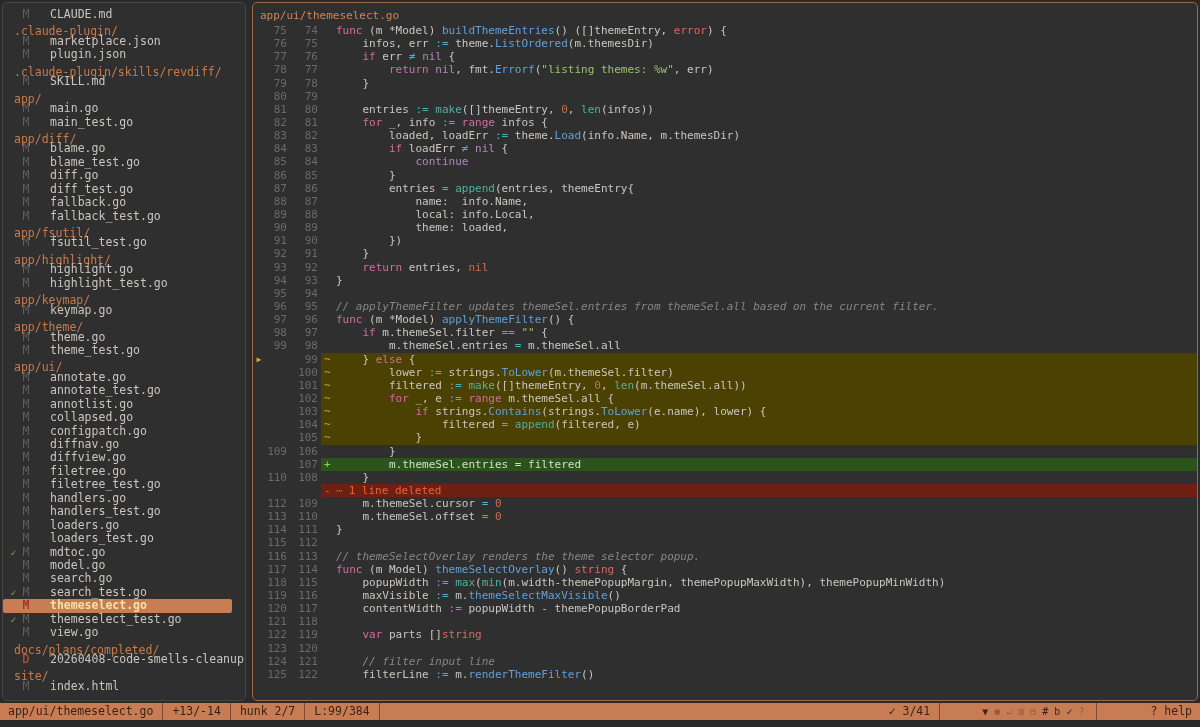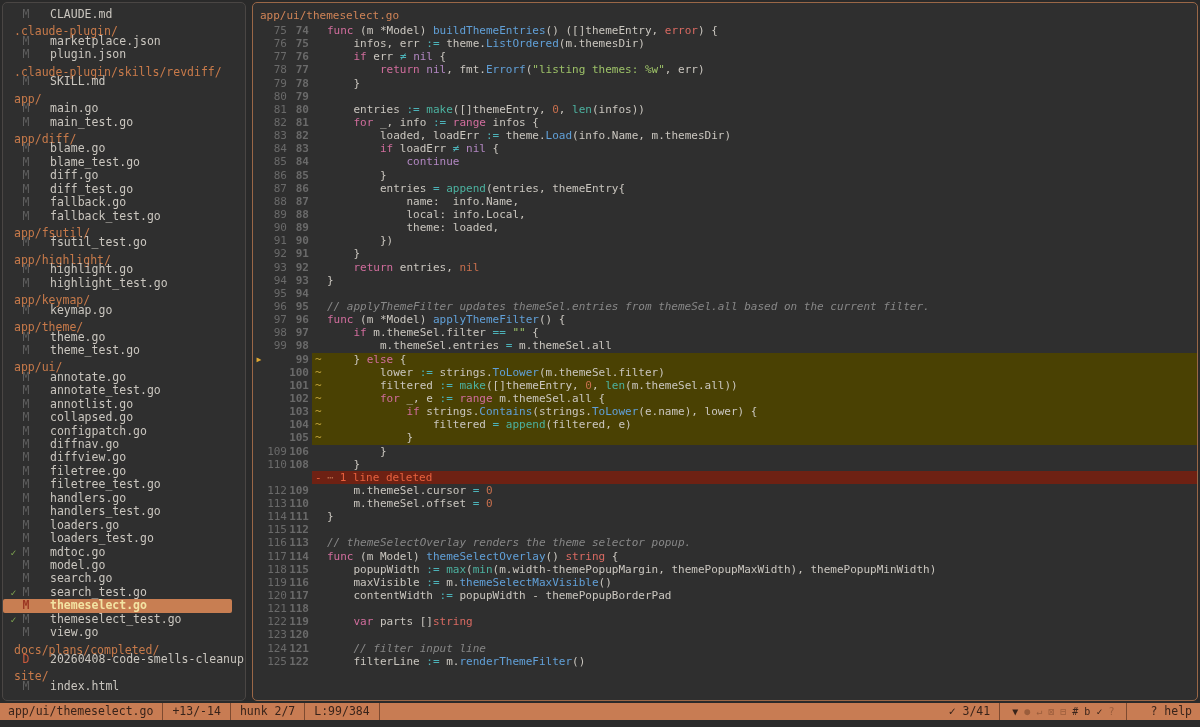--- a/index.html
+++ b/index.html
@@ -20,21 +20,21 @@
   .tree-row.dir .dirname { margin-left:11px;margin-top:8px; }
   .tree-row.selected { background:#c87e52; border-radius:2px; margin-right:13px; }
   .tree-row.selected .st { color:#9c3723; font-weight:bold; }
   .tree-row.selected .fname { color:#f3e3a2;font-weight:bold; }
 
   
   #ed-title { font-size:11px; line-height:16px; color:#d08457; padding-left:7px; white-space:pre; }
   .crow { display:flex; height:13.15px; line-height:13.15px; font-size:11px; white-space:pre; }
   .g-arrow { width:12px; flex:none; color:#e0a832; font-size:8px; text-align:center; line-height:13.15px;}
   .g-old, .g-new { width:22px; flex:none; text-align:right; color:#6a6a6a; }
-  .g-new { margin-left:0;font-weight:bold; }
+  .g-new { margin-left:9px; }
   .body-wrap { flex:1; display:flex; margin-left:3px; }
   .g-mark { width:15px; flex:none; padding-left:3px; }
   .codetext { flex:1; }
   .crow.mod .body-wrap { background:#4a4103; }
   .crow.mod .g-mark { color:#bfa23a; }
   .crow.add .body-wrap { background:#2b541b; }
   .crow.add .g-mark { color:#8ed060; }
   .crow.del .body-wrap { background:#6e2113; color:#e8613e; }
   .crow.del .g-mark { color:#e8613e; }
   .crow.del .dots { color:#b86847; margin-right:6px; }
@@ -51,21 +51,21 @@
   .pl { color:#cac6bf; }
   .addtext { color:#cfe0c4; }
 
   
   #statusbar { position:absolute; left:0; right:0; top:703px; height:17px; background:#c87c53;
                color:#38231a; font-size:11.5px; line-height:17px; display:flex; white-space:pre; }
   #sb-left { display:flex; padding-left:8px; }
   .sb-seg { padding:0 9px; border-right:1px solid #7d4a30; }
   .sb-seg:first-child { padding-left:0; }
   #sb-spacer { flex:1; }
-  #sb-right { display:flex; align-items:center; padding-right:8px; }
+  #sb-right { display:flex; align-items:center; padding-right:8px;gap:30px; }
   #sb-count { padding:0 9px; border-right:1px solid #7d4a30; }
   #icon-strip { padding:0 9px; border-right:1px solid #7d4a30; display:flex; align-items:center; }
   .sb-ico { margin:0 3px; font-size:10px; color:#38231a; }
   .sb-ico.dim { color:#9a5d3c; }
   #sb-help { padding-left:23px; }
 </style>
 </head>
 <body>
 
 <div id="sidebar" class="panel">
@@ -153,20 +153,21 @@
       <div class="crow ctx"><span class="g-arrow"></span><span class="g-old">98</span><span class="g-new">97</span><div class="body-wrap"><span class="g-mark"></span><span class="codetext"><span class="kw">    if</span><span class="pl"> m.themeSel.filter </span><span class="op">==</span><span class="pl"> </span><span class="st2">""</span><span class="pl"> {</span></span></div></div>
       <div class="crow ctx"><span class="g-arrow"></span><span class="g-old">99</span><span class="g-new">98</span><div class="body-wrap"><span class="g-mark"></span><span class="codetext"><span class="pl">        m.themeSel.entries </span><span class="op">=</span><span class="pl"> m.themeSel.all</span></span></div></div>
       <div class="crow mod"><span class="g-arrow">▶</span><span class="g-old"></span><span class="g-new">99</span><div class="body-wrap"><span class="g-mark">~</span><span class="codetext"><span class="pl">    } </span><span class="kw">else</span><span class="pl"> {</span></span></div></div>
       <div class="crow mod"><span class="g-arrow"></span><span class="g-old"></span><span class="g-new">100</span><div class="body-wrap"><span class="g-mark">~</span><span class="codetext"><span class="pl">        lower </span><span class="op">:=</span><span class="pl"> strings.</span><span class="fn">ToLower</span><span class="pl">(m.themeSel.filter)</span></span></div></div>
       <div class="crow mod"><span class="g-arrow"></span><span class="g-old"></span><span class="g-new">101</span><div class="body-wrap"><span class="g-mark">~</span><span class="codetext"><span class="pl">        filtered </span><span class="op">:=</span><span class="pl"> </span><span class="bi">make</span><span class="pl">([]themeEntry, </span><span class="num">0</span><span class="pl">, </span><span class="bi">len</span><span class="pl">(m.themeSel.all))</span></span></div></div>
       <div class="crow mod"><span class="g-arrow"></span><span class="g-old"></span><span class="g-new">102</span><div class="body-wrap"><span class="g-mark">~</span><span class="codetext"><span class="kw">        for</span><span class="pl"> _, e </span><span class="op">:=</span><span class="pl"> </span><span class="kw">range</span><span class="pl"> m.themeSel.all {</span></span></div></div>
       <div class="crow mod"><span class="g-arrow"></span><span class="g-old"></span><span class="g-new">103</span><div class="body-wrap"><span class="g-mark">~</span><span class="codetext"><span class="kw">            if</span><span class="pl"> strings.</span><span class="fn">Contains</span><span class="pl">(strings.</span><span class="fn">ToLower</span><span class="pl">(e.name), lower) {</span></span></div></div>
       <div class="crow mod"><span class="g-arrow"></span><span class="g-old"></span><span class="g-new">104</span><div class="body-wrap"><span class="g-mark">~</span><span class="codetext"><span class="pl">                filtered </span><span class="op">=</span><span class="pl"> </span><span class="bi">append</span><span class="pl">(filtered, e)</span></span></div></div>
       <div class="crow mod"><span class="g-arrow"></span><span class="g-old"></span><span class="g-new">105</span><div class="body-wrap"><span class="g-mark">~</span><span class="codetext"><span class="pl">            }</span></span></div></div>
       <div class="crow ctx"><span class="g-arrow"></span><span class="g-old">109</span><span class="g-new">106</span><div class="body-wrap"><span class="g-mark"></span><span class="codetext"><span class="pl">        }</span></span></div></div>
+      <div class="crow add"><span class="g-arrow"></span><span class="g-old"></span><span class="g-new">107</span><div class="body-wrap"><span class="g-mark">+</span><span class="codetext"><span class="addtext">        m.themeSel.entries = filtered</span></span></div></div>
       <div class="crow ctx"><span class="g-arrow"></span><span class="g-old">110</span><span class="g-new">108</span><div class="body-wrap"><span class="g-mark"></span><span class="codetext"><span class="pl">    }</span></span></div></div>
       <div class="crow del"><span class="g-arrow"></span><span class="g-old"></span><span class="g-new"></span><div class="body-wrap"><span class="g-mark">-</span><span class="codetext"><span class="dots">⋯</span>1 line deleted</span></div></div>
       <div class="crow ctx"><span class="g-arrow"></span><span class="g-old">112</span><span class="g-new">109</span><div class="body-wrap"><span class="g-mark"></span><span class="codetext"><span class="pl">    m.themeSel.cursor </span><span class="op">=</span><span class="pl"> </span><span class="num">0</span></span></div></div>
       <div class="crow ctx"><span class="g-arrow"></span><span class="g-old">113</span><span class="g-new">110</span><div class="body-wrap"><span class="g-mark"></span><span class="codetext"><span class="pl">    m.themeSel.offset </span><span class="op">=</span><span class="pl"> </span><span class="num">0</span></span></div></div>
       <div class="crow ctx"><span class="g-arrow"></span><span class="g-old">114</span><span class="g-new">111</span><div class="body-wrap"><span class="g-mark"></span><span class="codetext"><span class="pl">}</span></span></div></div>
       <div class="crow ctx"><span class="g-arrow"></span><span class="g-old">115</span><span class="g-new">112</span><div class="body-wrap"><span class="g-mark"></span><span class="codetext"></span></div></div>
       <div class="crow ctx"><span class="g-arrow"></span><span class="g-old">116</span><span class="g-new">113</span><div class="body-wrap"><span class="g-mark"></span><span class="codetext"><span class="cm">// themeSelectOverlay renders the theme selector popup.</span></span></div></div>
       <div class="crow ctx"><span class="g-arrow"></span><span class="g-old">117</span><span class="g-new">114</span><div class="body-wrap"><span class="g-mark"></span><span class="codetext"><span class="kw">func</span><span class="pl"> (m Model) </span><span class="fn">themeSelectOverlay</span><span class="pl">() </span><span class="ty">string</span><span class="pl"> {</span></span></div></div>
       <div class="crow ctx"><span class="g-arrow"></span><span class="g-old">118</span><span class="g-new">115</span><div class="body-wrap"><span class="g-mark"></span><span class="codetext"><span class="pl">    popupWidth </span><span class="op">:=</span><span class="pl"> </span><span class="bi">max</span><span class="pl">(</span><span class="bi">min</span><span class="pl">(m.width-themePopupMargin, themePopupMaxWidth), themePopupMinWidth)</span></span></div></div>
       <div class="crow ctx"><span class="g-arrow"></span><span class="g-old">119</span><span class="g-new">116</span><div class="body-wrap"><span class="g-mark"></span><span class="codetext"><span class="pl">    maxVisible </span><span class="op">:=</span><span class="pl"> m.</span><span class="fn">themeSelectMaxVisible</span><span class="pl">()</span></span></div></div>

